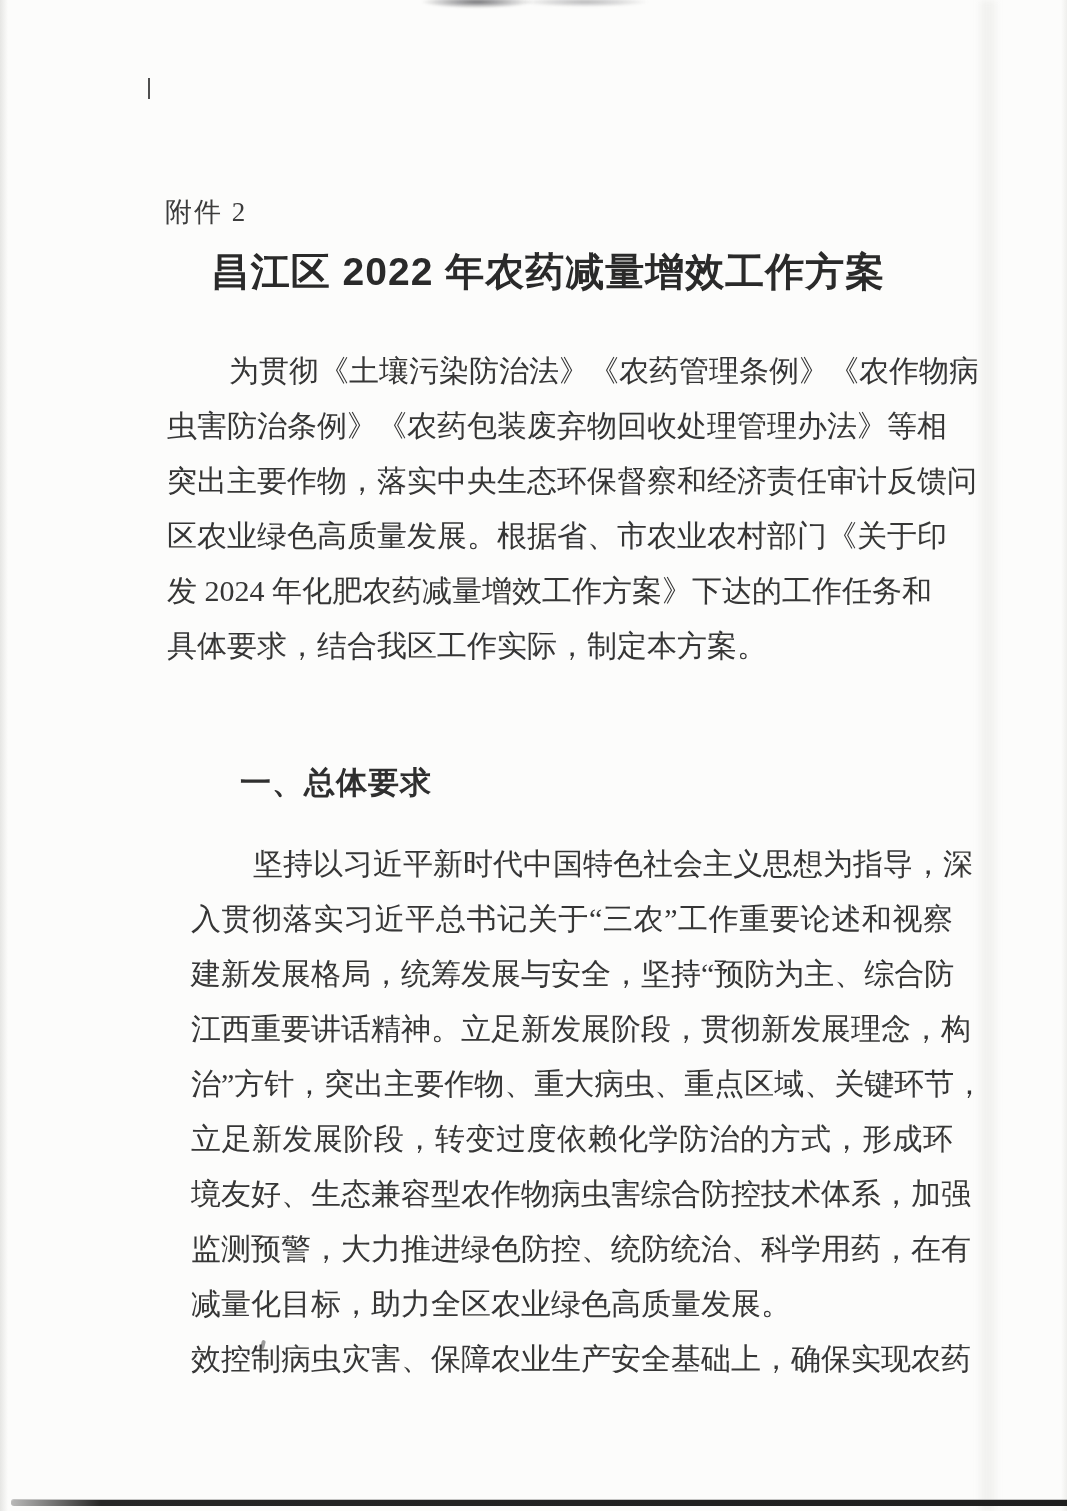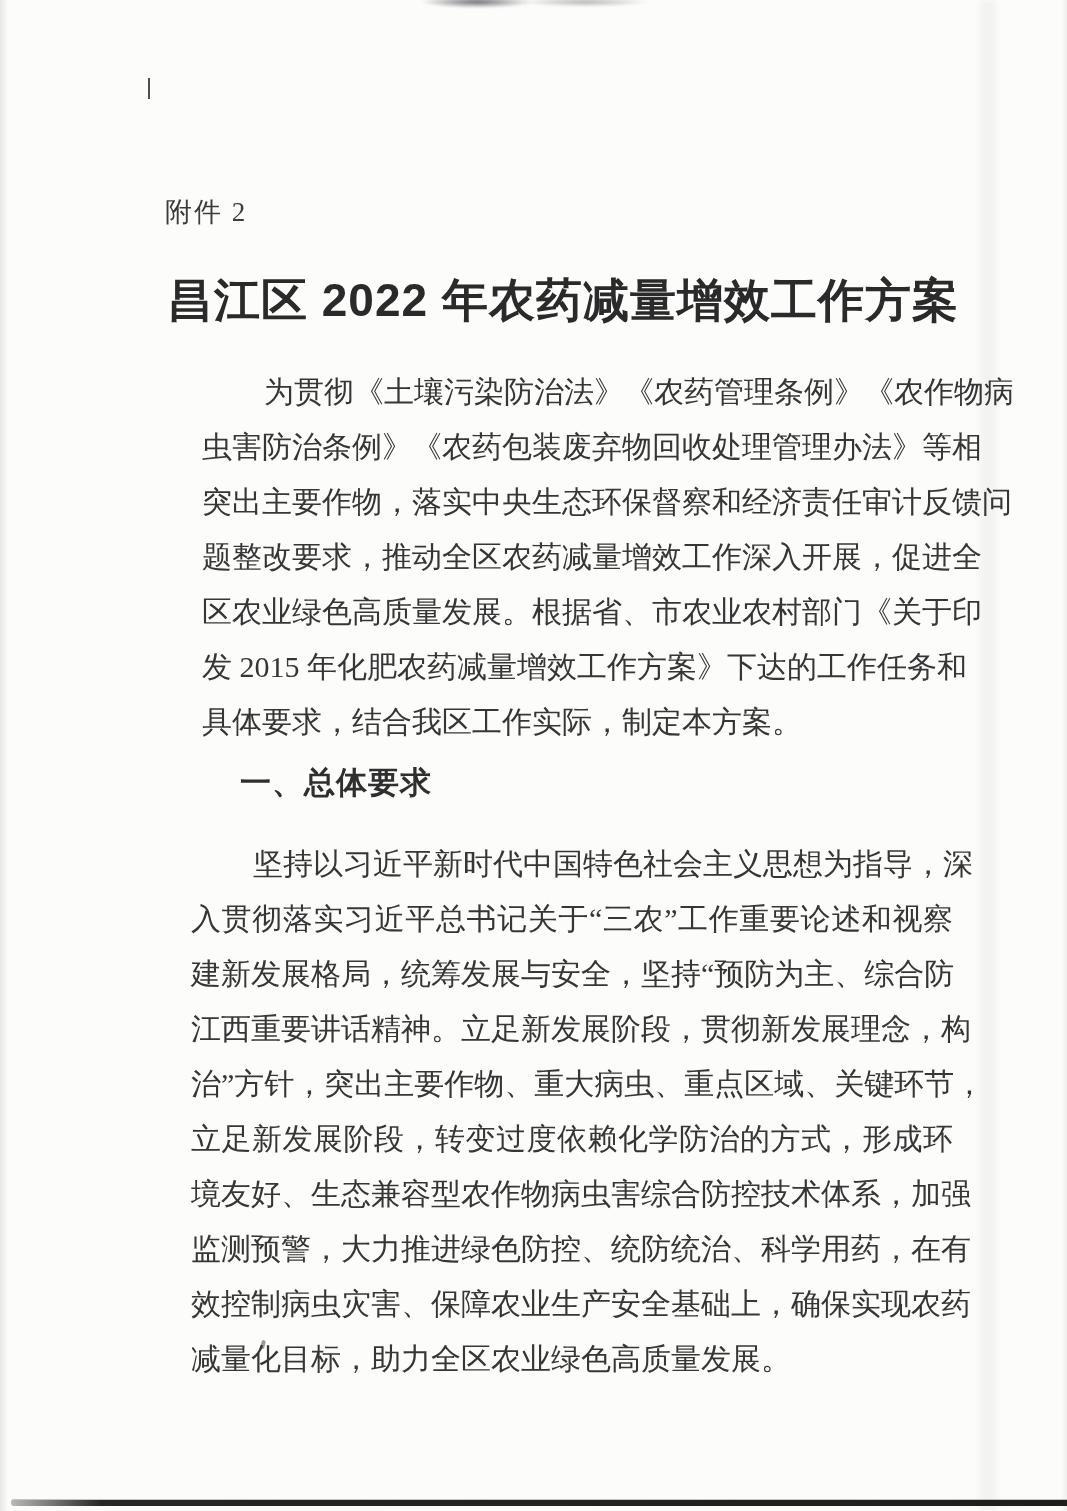--- a/index.html
+++ b/index.html
@@ -50,33 +50,32 @@
     background: #9b9b9b; border-radius: 2px; transform: rotate(14deg);
   }
   
   .attachment {
     position: absolute; left: 165px; top: 197px;
     font-size: 27px; line-height: 30px; color: #3c3c3c;
     letter-spacing: 2px;
   }
   .doc-title {
     position: absolute; left: 167px; top: 240px; width: 762px;
-    text-align: left;
+    text-align: center;
     font-family: "Liberation Sans", "DejaVu Sans", sans-serif;
     font-weight: bold;
-    font-size: 46px; line-height: 64px;
+    font-size: 39px; line-height: 64px;
     color: #2a2a2a;
     letter-spacing: 1px;
     white-space: nowrap;
-    margin-top: 28px;
   }
   .para {
     position: absolute; left: 167px; width: 762px;
   }
-  .para-1 { top: 364px; margin-left: 35px; }
+  .para-1 { top: 343px; }
   .para-2 { top: 836px; margin-left: 24px; }
   .line {
     height: 55px; line-height: 55px;
     font-size: 30px; color: #363636;
     text-align: justify;
     text-align-last: justify;
     box-sizing: border-box;
     white-space: nowrap;
   }
   .line.indent { padding-left: 62px; }
@@ -105,34 +104,33 @@
   <div class="bottom-bar"></div>
 
   <div class="attachment">附件 2</div>
 
   <div class="doc-title">昌江区 2022 年农药减量增效工作方案</div>
 
   <div class="para para-1">
     <div class="line indent">为贯彻《土壤污染防治法》《农药管理条例》《农作物病</div>
     <div class="line">虫害防治条例》《农药包装废弃物回收处理管理办法》等相</div>
     <div class="line">突出主要作物，落实中央生态环保督察和经济责任审计反馈问</div>
-    <div class="line">题整改要求，推动全区农药减量增效工作深入开展，促进全</div>
     <div class="line">区农业绿色高质量发展。根据省、市农业农村部门《关于印</div>
-    <div class="line">发 2015 年化肥农药减量增效工作方案》下达的工作任务和</div>
+    <div class="line">发 2024 年化肥农药减量增效工作方案》下达的工作任务和</div>
     <div class="line last">具体要求，结合我区工作实际，制定本方案。</div>
   </div>
 
   <div class="section-heading">一、总体要求</div>
 
   <div class="para para-2">
     <div class="line indent">坚持以习近平新时代中国特色社会主义思想为指导，深</div>
     <div class="line">入贯彻落实习近平总书记关于“三农”工作重要论述和视察</div>
     <div class="line">建新发展格局，统筹发展与安全，坚持“预防为主、综合防</div>
     <div class="line">江西重要讲话精神。立足新发展阶段，贯彻新发展理念，构</div>
     <div class="line">治”方针，突出主要作物、重大病虫、重点区域、关键环节，</div>
     <div class="line">立足新发展阶段，转变过度依赖化学防治的方式，形成环</div>
     <div class="line">境友好、生态兼容型农作物病虫害综合防控技术体系，加强</div>
     <div class="line">监测预警，大力推进绿色防控、统防统治、科学用药，在有</div>
+    <div class="line last">减量化目标，助力全区农业绿色高质量发展。</div>
     <div class="line">效控制病虫灾害、保障农业生产安全基础上，确保实现农药</div>
-    <div class="line last">减量化目标，助力全区农业绿色高质量发展。</div>
   </div>
 
 </div>
 
 </body></html>

